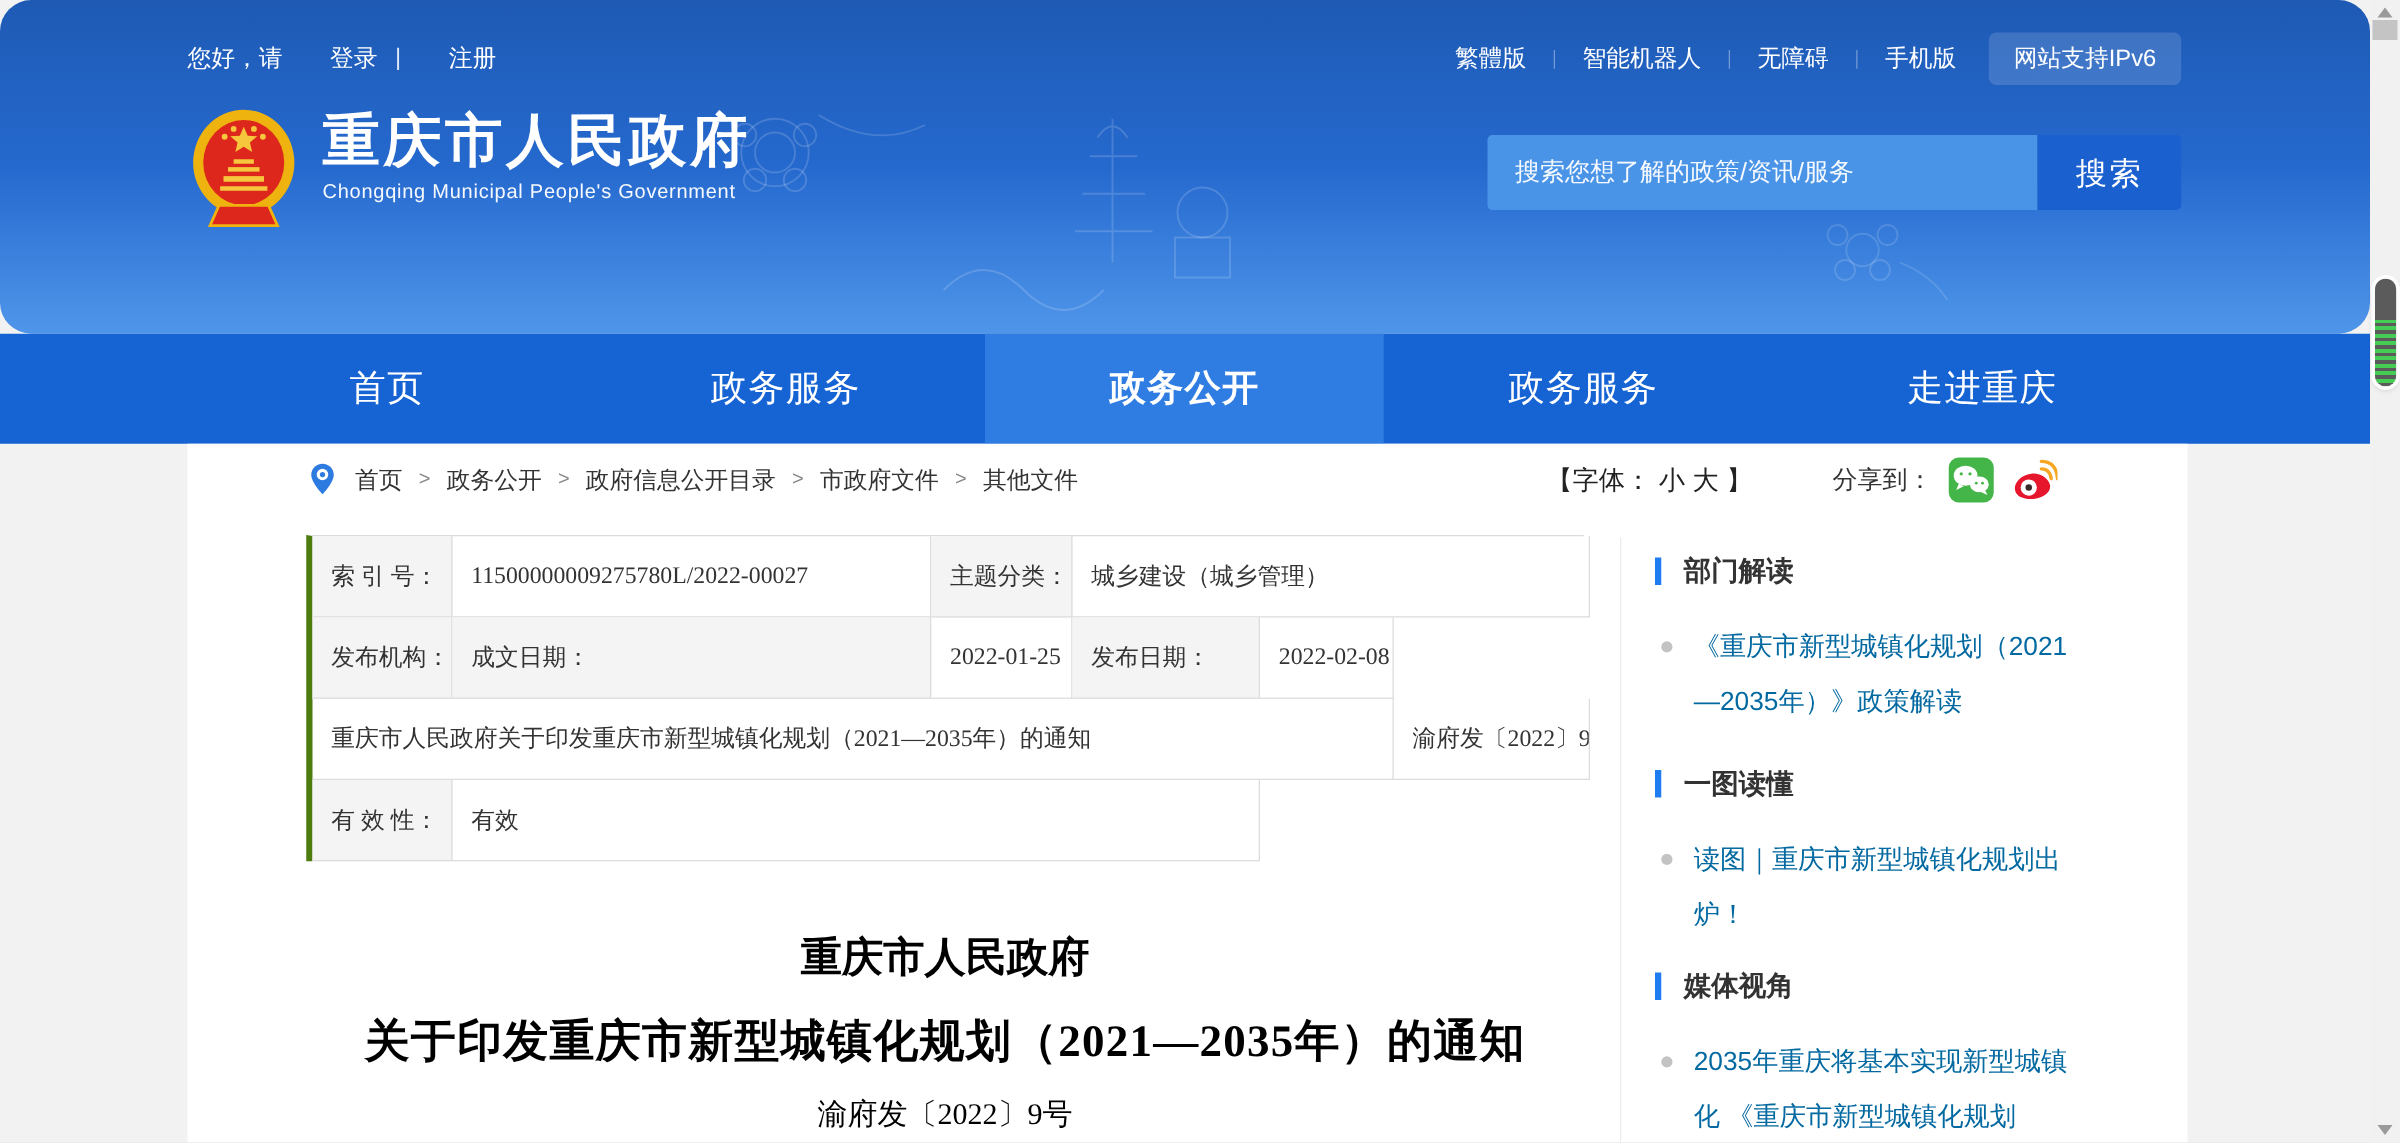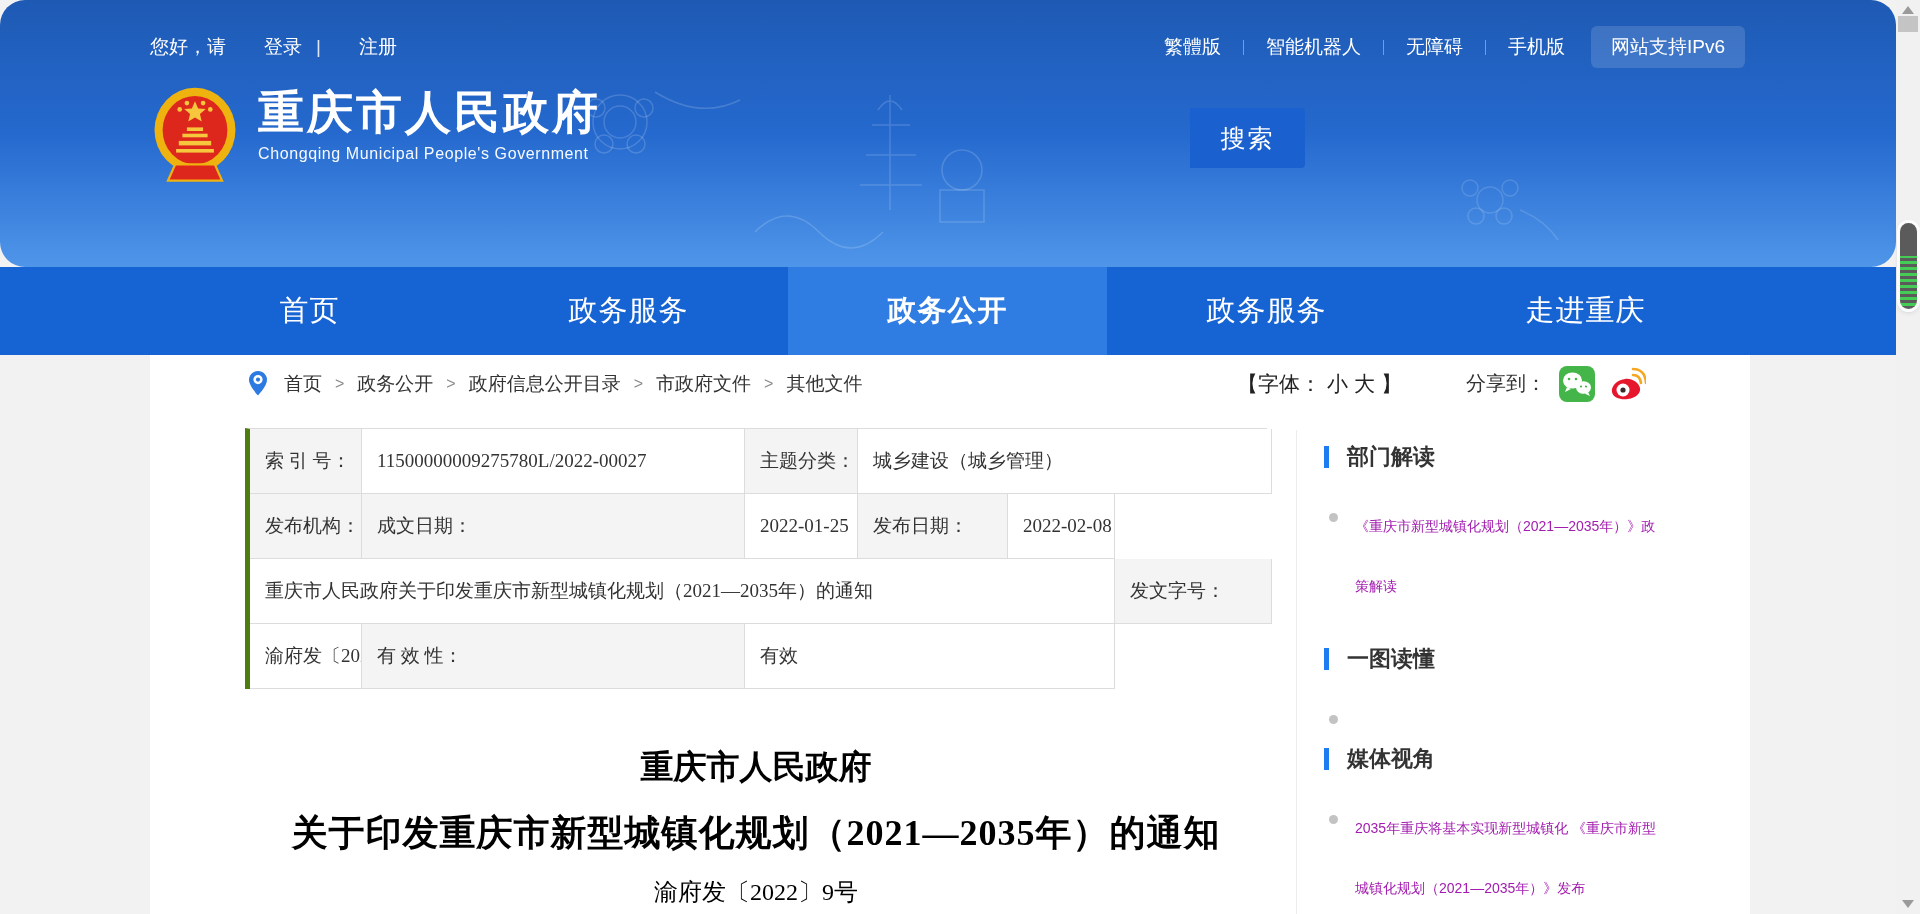--- a/index.html
+++ b/index.html
@@ -80,21 +80,21 @@
             font-family:"Liberation Serif","DejaVu Serif",serif; }
 
   
   .sidebar { position:absolute; left:1146px; top:75px; width:454px; bottom:0;
              border-left:1px solid #ececec; padding-left:27px; }
   .sb-title { display:flex; align-items:center; font-size:22px; color:#333; font-weight:600;
               line-height:30px; }
   .sb-bar { width:5px; height:22px; background:#1f7cf0; margin-right:18px; }
   .sb-item { display:flex; margin-top:24px; cursor:pointer; }
   .sb-dot { width:9px; height:9px; border-radius:50%; background:#c3c3c3; margin:17px 17px 0 5px; flex:none; }
-  .sb-text { width:302px; font-size:14px; line-height:60px; color:#a21caf; }
+  .sb-text { width:302px; font-size:21px; line-height:44px; color:#0369a1; }
   .mt12 { margin-top:12px; } .mt28 { margin-top:28px; } .mt20 { margin-top:20px; }
 
   
   .scrollbar { position:absolute; right:0; top:0; width:24px; height:914px; background:#f1f1f1; }
   .sb-arrow-up, .sb-arrow-down { position:absolute; left:50%; transform:translateX(-50%);
       width:0; height:0; border-left:6px solid transparent; border-right:6px solid transparent; }
   .sb-arrow-up { top:6px; border-bottom:8px solid #9a9a9a; }
   .sb-arrow-down { bottom:6px; border-top:8px solid #9a9a9a; }
   .sb-thumb { position:absolute; left:2px; top:16px; width:20px; height:16px; background:#c4c4c4; }
   .green-widget { position:absolute; right:3px; top:223px; width:17px; height:86px; border-radius:9px;
@@ -165,20 +165,21 @@
         <rect x="29" y="71" width="42" height="4" fill="#f6c63c"></rect>
         <path d="M28 88 h44 l8 18 h-60 z" fill="#dd261c" stroke="#efb310" stroke-width="2.5"></path>
       </svg>
       <div class="brand-text">
         <div class="site-title">重庆市人民政府</div>
         <div class="site-sub">Chongqing Municipal People's Government</div>
       </div>
     </div>
 
     <div class="searchbox">
+      <input type="text" placeholder="搜索您想了解的政策/资讯/服务" style="">
       <button class="search-btn">搜索</button>
     </div>
   </div>
 
   <div class="nav">
     <div class="nav-inner">
       <div class="nav-item">首页</div>
       <div class="nav-item">政务服务</div>
       <div class="nav-item active">政务公开</div>
       <div class="nav-item">政务服务</div>
@@ -253,21 +254,20 @@
         <div class="mt-cell sp3">城乡建设（城乡管理）</div>
 
         <div class="mt-cell mt-label">发布机构：</div>
         <div class="mt-cell mt-label">成文日期：</div>
         <div class="mt-cell">2022-01-25</div>
         <div class="mt-cell mt-label">发布日期：</div>
         <div class="mt-cell">2022-02-08</div>
 
         <div class="mt-cell sp5">重庆市人民政府关于印发重庆市新型城镇化规划（2021—2035年）的通知</div>
 
-        <div class="mt-cell mt-label">发文字号：</div>
         <div class="mt-cell">渝府发〔2022〕9号</div>
         <div class="mt-cell mt-label">有 效 性：</div>
         <div class="mt-cell sp3">有效</div>
       </div>
 
       <div class="doc-t1">重庆市人民政府</div>
       <div class="doc-t2">关于印发重庆市新型城镇化规划（2021—2035年）的通知</div>
       <div class="doc-no">渝府发〔2022〕9号</div>
     </div>
 
@@ -280,20 +280,21 @@
         <span class="sb-dot"></span>
         <span class="sb-text">《重庆市新型城镇化规划（2021—2035年）》政策解读</span>
       </div>
 
       <div class="sb-title mt28">
         <span class="sb-bar"></span>
         <span>一图读懂</span>
       </div>
       <div class="sb-item">
         <span class="sb-dot"></span>
+        <span class="sb-text">读图｜重庆市新型城镇化规划出炉！</span>
       </div>
 
       <div class="sb-title mt20">
         <span class="sb-bar"></span>
         <span>媒体视角</span>
       </div>
       <div class="sb-item">
         <span class="sb-dot"></span>
         <span class="sb-text">2035年重庆将基本实现新型城镇化 《重庆市新型城镇化规划（2021—2035年）》发布</span>
       </div>

